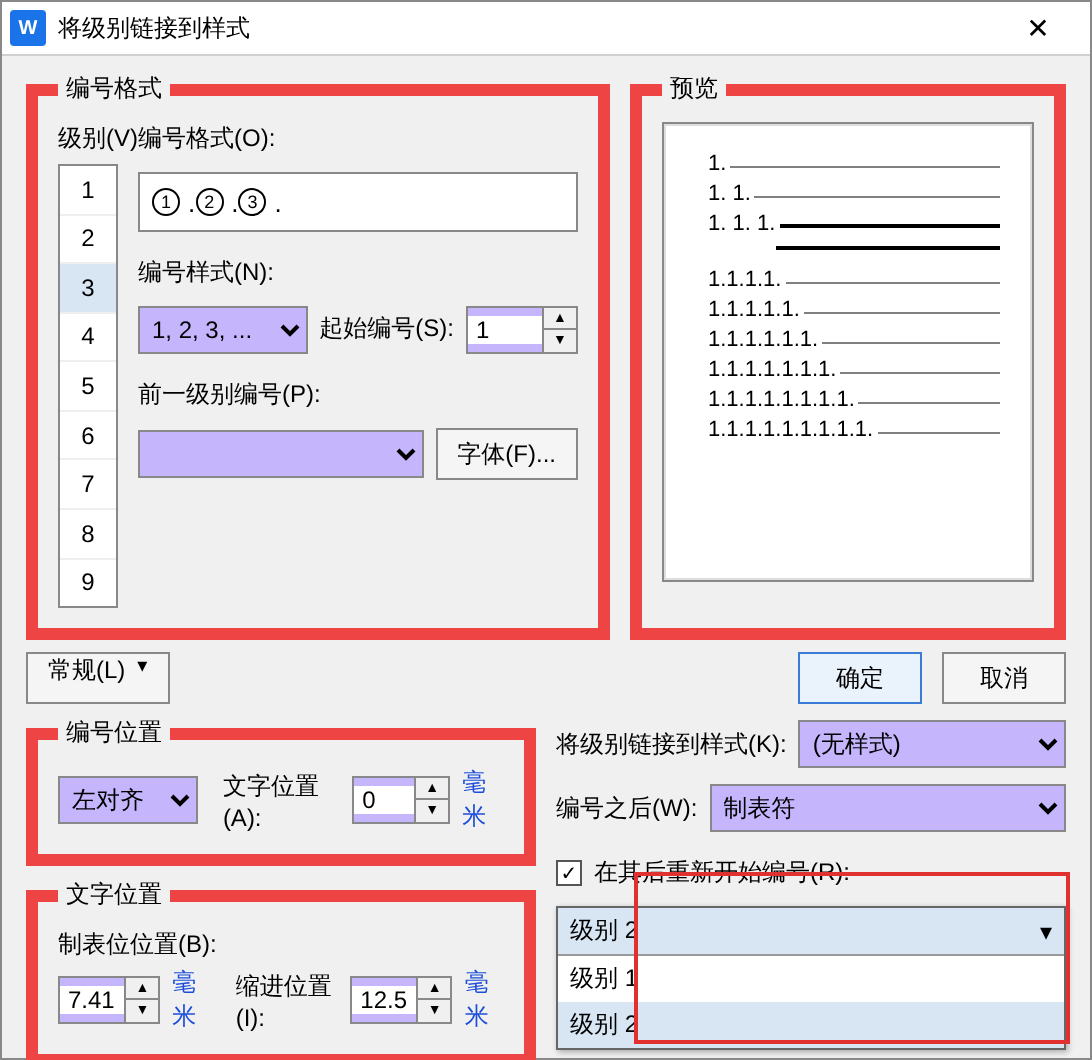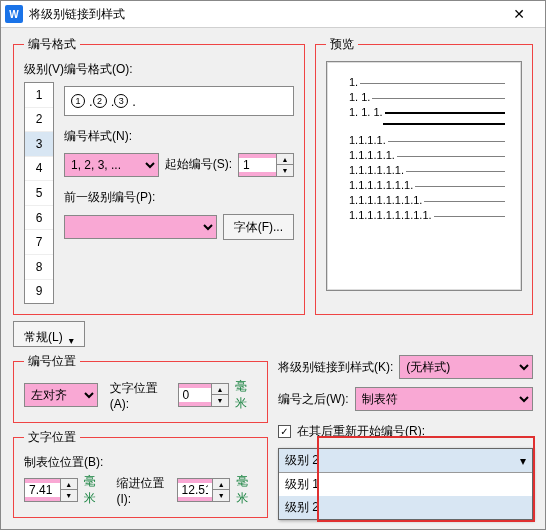--- a/index.html
+++ b/index.html
@@ -3,62 +3,62 @@
 <meta charset="utf-8">
 <style>
 *{box-sizing:border-box;margin:0;padding:0;font-family:"Microsoft YaHei","SimSun",sans-serif;font-size:12px;color:#000}
 body{background:#f0f0f0;width:546px;height:530px;overflow:hidden}
 .window{width:546px;height:530px;background:#f0f0f0;border:1px solid #888;display:flex;flex-direction:column}
 .titlebar{height:28px;background:#fff;border-bottom:1px solid #d0d0d0;display:flex;align-items:center;padding:0 4px}
 .titlebar .logo{width:18px;height:18px;background:#1a73e8;border-radius:2px;display:flex;align-items:center;justify-content:center;color:#fff;font-weight:bold;font-size:10px;margin-right:6px}
 .titlebar .title{flex:1}
 .titlebar .close{width:44px;height:26px;display:flex;align-items:center;justify-content:center;font-size:14px}
 .body{flex:1;padding:8px 12px 12px 12px;display:flex;flex-direction:column;gap:6px;position:relative}
-fieldset{border:1px solid #ef4444;padding:8px 10px 10px 10px}
+fieldset{border:6px solid #ef4444;padding:8px 10px 10px 10px}
 legend{padding:0 4px}
 .top{display:flex;gap:10px}
 .fmt{flex:1;min-width:0}
 .preview{width:218px}
 .preview-box{background:#fff;border:1px solid #888;box-shadow:inset 0 0 0 1px #ddd;height:230px;padding:14px 16px 6px 22px;overflow:hidden}
 .pv-line{display:flex;align-items:center;gap:2px;margin-bottom:3px}
 .pv-num{white-space:nowrap;font-size:11px}
 .pv-rule{height:1px;background:#808080;flex:1;margin-top:2px}
 .pv-rule.bold{height:2px;background:#000}
 .levels{display:flex;}
 .level-list{width:30px;border:1px solid #888;background:#fff;display:flex;flex-direction:column}
 .level-list div{flex:1;display:flex;align-items:center;justify-content:center;border-bottom:1px solid #eee;cursor:default}
 .level-list div:last-child{border-bottom:none}
 .level-list .sel{background:#d8e6f3}
 .fmt-fields{flex:1;display:flex;flex-direction:column;gap:6px}
 .lbl{margin-bottom:2px;display:block}
-input[type=text],select,.number-box{border:1px solid #888;background:#f9a8d4;height:24px;padding:0 4px;font-size:12px}
+input[type=text],select,.number-box{border:1px solid #888;background:#c4b5fd;height:24px;padding:0 4px;font-size:12px}
 .number-box{display:flex;align-items:center;padding:0}
 .number-box input{border:none;flex:1;padding:0 4px;width:30px;outline:none}
 .spin{display:flex;flex-direction:column;border-left:1px solid #888}
 .spin span{width:16px;height:11px;display:flex;align-items:center;justify-content:center;font-size:7px;background:#f0f0f0;border-bottom:1px solid #888;cursor:default}
 .spin span:last-child{border-bottom:none}
 .fmt-display{border:1px solid #888;background:#fff;height:30px;display:flex;align-items:center;padding:0 6px;font-size:13px}
 .circ{display:inline-block;width:14px;height:14px;border:1px solid #000;border-radius:50%;text-align:center;line-height:12px;font-size:9px;margin-right:4px}
 select{padding:0 2px}
 .btn{height:26px;border:1px solid #888;background:#f5f5f5;padding:0 10px;cursor:default;display:inline-flex;align-items:center;justify-content:center}
 .btn.primary{border:1px solid #3a7bd5;background:#eaf2fc;padding:0 18px}
-.dropdown-btn{display:inline-flex;align-items:flex-end;gap:6px}
+.dropdown-btn{display:inline-flex;align-items:flex-start;gap:6px}
 .dropdown-btn::after{content:"▾";font-size:10px}
 .mid{display:flex;align-items:center;justify-content:space-between}
 .btnrow{display:flex;gap:10px}
 .grid2{display:flex;gap:10px}
 .col{flex:1;display:flex;flex-direction:column;gap:6px}
 .inline{display:flex;align-items:center;gap:6px}
 .checkbox{width:13px;height:13px;border:1px solid #555;background:#fff;display:inline-flex;align-items:center;justify-content:center;font-size:10px}
 .redbox{position:absolute;border:2px solid #e03030;pointer-events:none}
 .dd-open{position:absolute;background:#fff;border:1px solid #666;box-shadow:1px 1px 3px rgba(0,0,0,.3)}
 .dd-open .sel-top{background:#d8e6f3;padding:3px 6px;border-bottom:1px solid #999;display:flex;justify-content:space-between;align-items:center}
 .dd-open .opt{padding:3px 6px}
 .dd-open .opt.hl{background:#d8e6f3}
-.unit{color:#15803d}
+.unit{color:#1d4ed8}
 </style>
 </head>
 <body>
 
 <div class="window">
  <div class="titlebar">
   <div class="logo">W</div>
   <div class="title">将级别链接到样式</div>
   <div class="close">✕</div>
  </div>
@@ -157,20 +157,24 @@
               <span class="pv-rule"></span>
             </div>
     </div>
    </fieldset>
   </div>
 
   <div class="mid">
    <button class="btn dropdown-btn">
           <span>常规(L)</span>
         </button>
+   <div class="btnrow">
+    <button class="btn primary">确定</button>
+    <button class="btn" style="padding:0 18px">取消</button>
+   </div>
   </div>
 
   <div class="grid2">
    <div class="col">
     <fieldset>
      <legend>编号位置</legend>
      <div class="inline">
       <select style="width:80px"><option>左对齐</option></select>
       <span style="flex:1"></span>
       <span>文字位置(A):</span>

